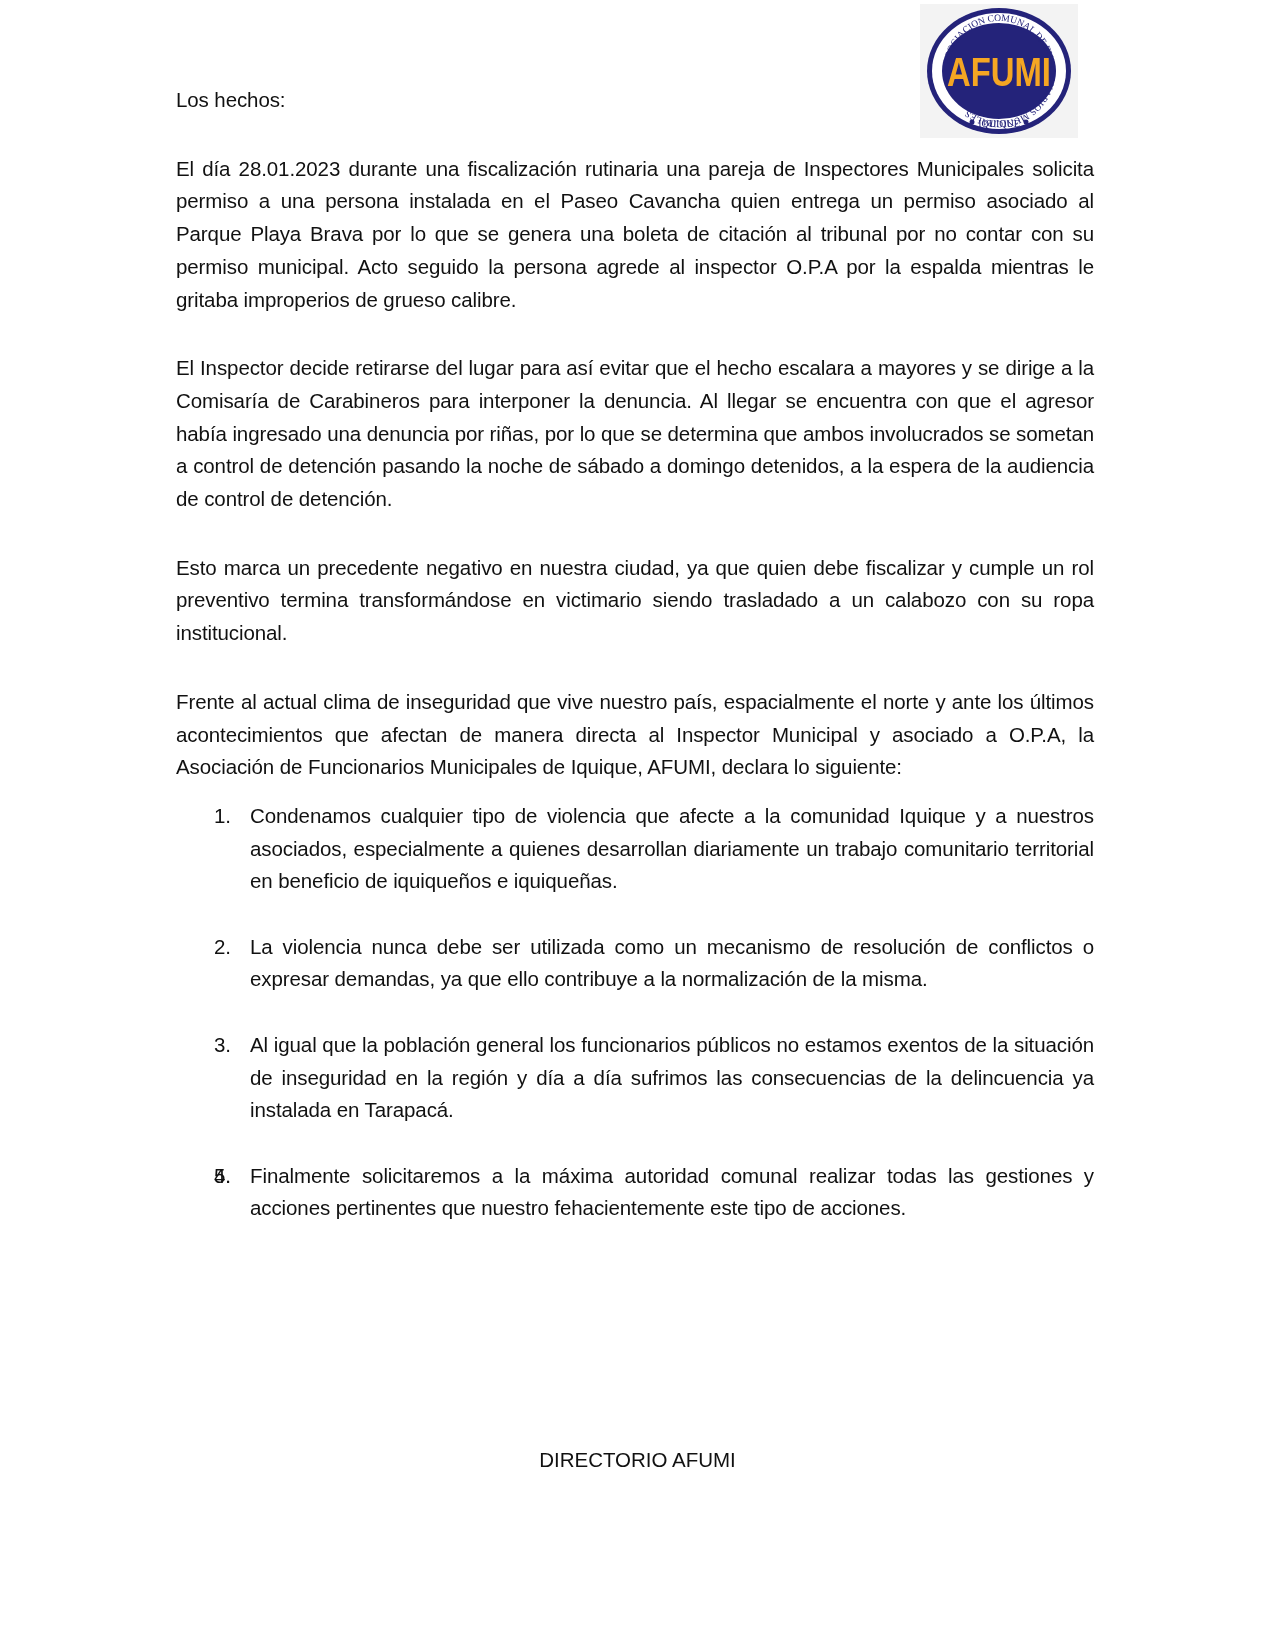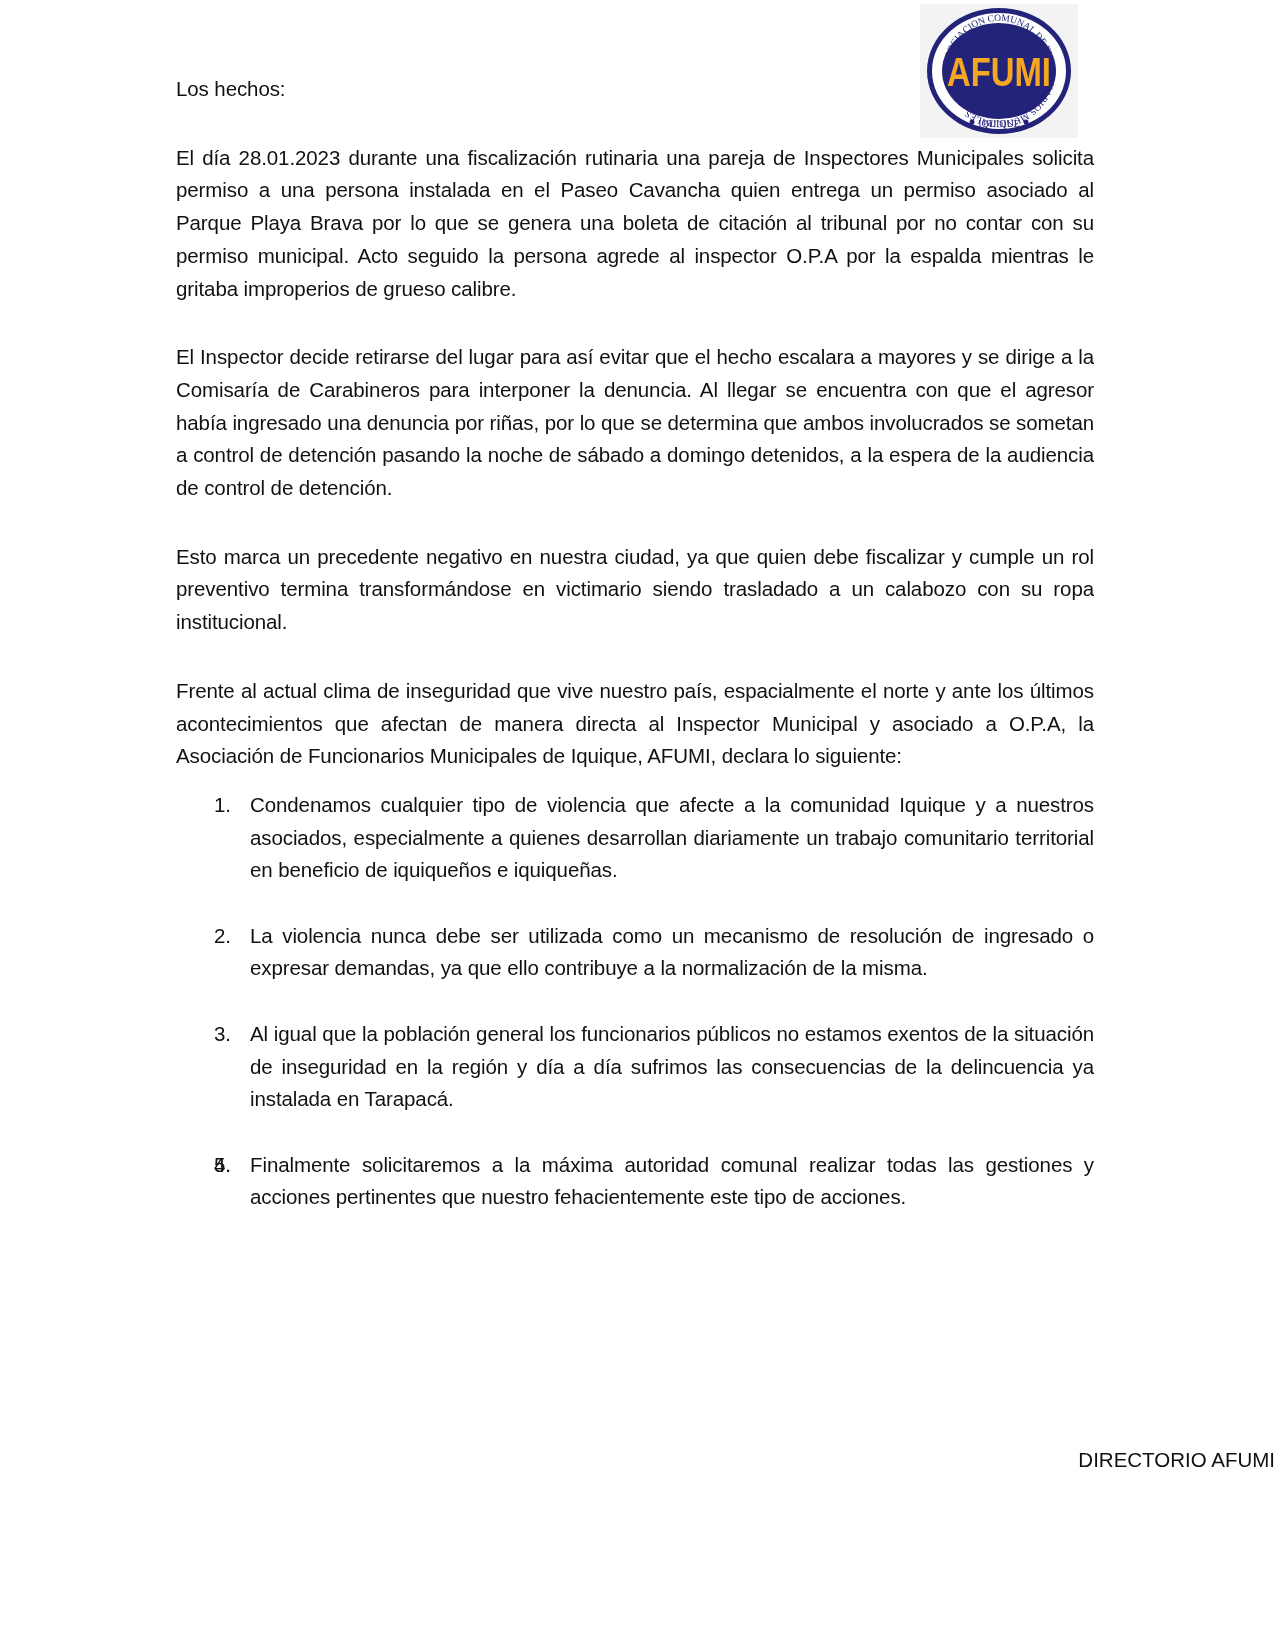--- a/index.html
+++ b/index.html
@@ -1,32 +1,32 @@
 <!DOCTYPE html>
 <html><head>
 <meta charset="utf-8">
 <style>
   html, body { margin: 0; padding: 0; background: #ffffff; }
   body { width: 1275px; height: 1650px; position: relative; overflow: hidden; }
   .page { position: absolute; left: 0; top: 0; width: 1275px; height: 1650px; background: #fff; }
   .logo { position: absolute; left: 920px; top: 4px; width: 158px; height: 134px; background: #f3f3f3; }
   .logo svg { display: block; }
   .content {
-    position: absolute; left: 176px; top: 73px; width: 918px;
+    position: absolute; left: 176px; top: 84px; width: 918px;
     font-family: "Liberation Sans", "DejaVu Sans", sans-serif;
     font-size: 20.5px; line-height: 32.7px; color: #111;
     letter-spacing: -0.1px;
   }
   p { margin: 0; }
   .heading { margin-bottom: 16px; }
   .para { text-align: justify; margin-bottom: 16px; margin-top: 36px; }
   ol { margin: 0; padding: 0; list-style: none; }
   ol li { position: relative; padding-left: 74px; text-align: justify; margin-bottom: 32.7px; }
   ol li .num { position: absolute; left: 38px; top: 0; }
-  .sign { position: absolute; left: 0; width: 1275px; top: 1448px; text-align: right;
+  .sign { position: absolute; left: 0; width: 1275px; top: 1448px; text-align: center;
     font-family: "Liberation Sans", "DejaVu Sans", sans-serif; font-size: 20.5px; color: #111; }
 </style>
 </head>
 <body>
 
 <div class="page">
 
   <div class="logo">
     <svg width="158" height="134" viewBox="0 0 158 134">
       <defs>
@@ -46,21 +46,21 @@
   </div>
 
   <div class="content">
     <p class="heading">Los hechos:</p>
     <p class="para">El día 28.01.2023 durante una fiscalización rutinaria una pareja de Inspectores Municipales solicita permiso a una persona instalada en el Paseo Cavancha quien entrega un permiso asociado al Parque Playa Brava por lo que se genera una boleta de citación al tribunal por no contar con su permiso municipal. Acto seguido la persona agrede al inspector O.P.A por la espalda mientras le gritaba improperios de grueso calibre.</p>
     <p class="para">El Inspector decide retirarse del lugar para así evitar que el hecho escalara a mayores y se dirige a la Comisaría de Carabineros para interponer la denuncia. Al llegar se encuentra con que el agresor había ingresado una denuncia por riñas, por lo que se determina que ambos involucrados se sometan  a control de detención pasando la noche de sábado a domingo detenidos, a la espera de la audiencia de control de detención.</p>
     <p class="para">Esto marca un precedente negativo en nuestra ciudad, ya que quien debe fiscalizar y cumple un rol preventivo termina transformándose en victimario siendo trasladado a un calabozo con su ropa institucional.</p>
     <p class="para">Frente al actual clima de inseguridad que vive nuestro país, espacialmente el norte y ante los últimos acontecimientos que afectan de manera directa al Inspector Municipal y asociado a O.P.A, la Asociación de Funcionarios Municipales de Iquique, AFUMI,  declara lo siguiente:</p>
     <ol>
       <li><span class="num">1.</span><span>Condenamos cualquier tipo de violencia que afecte a la comunidad Iquique y a nuestros asociados, especialmente a quienes desarrollan diariamente un trabajo comunitario territorial en beneficio de iquiqueños e iquiqueñas.</span></li>
-      <li><span class="num">2.</span><span>La violencia nunca debe ser utilizada como un mecanismo de resolución de ingresado o expresar demandas, ya que ello contribuye a la normalización de la misma.</span></li>
+      <li><span class="num">2.</span><span>La violencia nunca debe ser utilizada como un mecanismo de resolución de conflictos o expresar demandas, ya que ello contribuye a la normalización de la misma.</span></li>
       <li><span class="num">3.</span><span>Al igual que la población general los funcionarios públicos no estamos exentos de la situación de inseguridad en la región y día a día sufrimos las consecuencias de la delincuencia ya instalada en Tarapacá.</span></li>
       <li><span class="num">4.</span></li>
       <li><span class="num">5.</span><span>Finalmente solicitaremos a la máxima autoridad comunal realizar todas las gestiones y acciones pertinentes que nuestro fehacientemente este tipo de acciones.</span></li>
     </ol>
   </div>
 
   <div class="sign">DIRECTORIO AFUMI</div>
 </div>
 
 </body></html>

